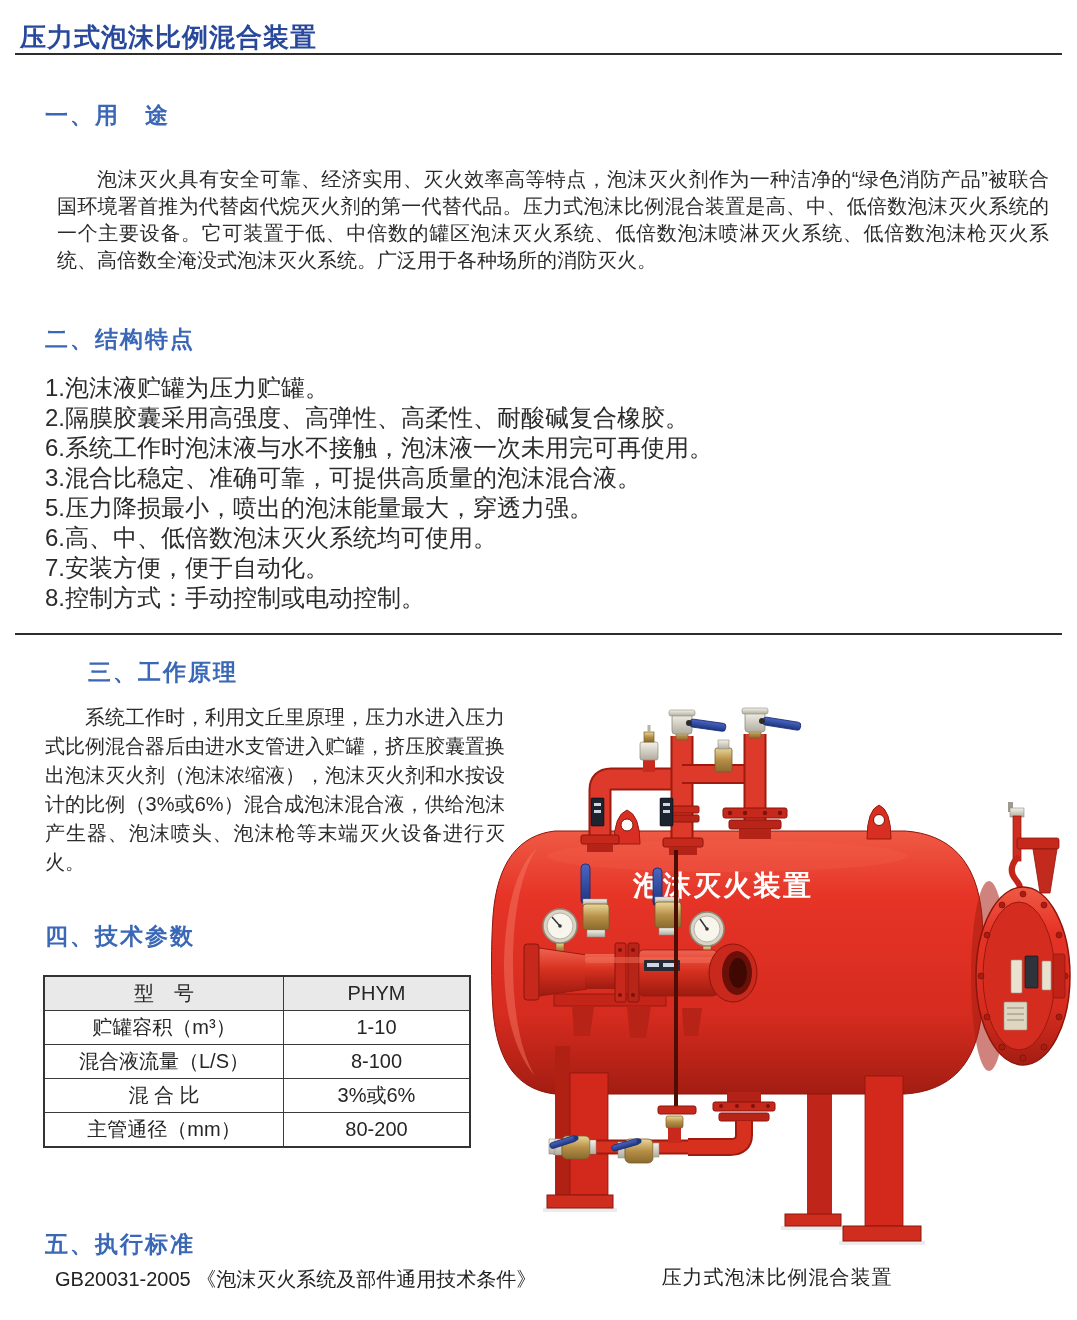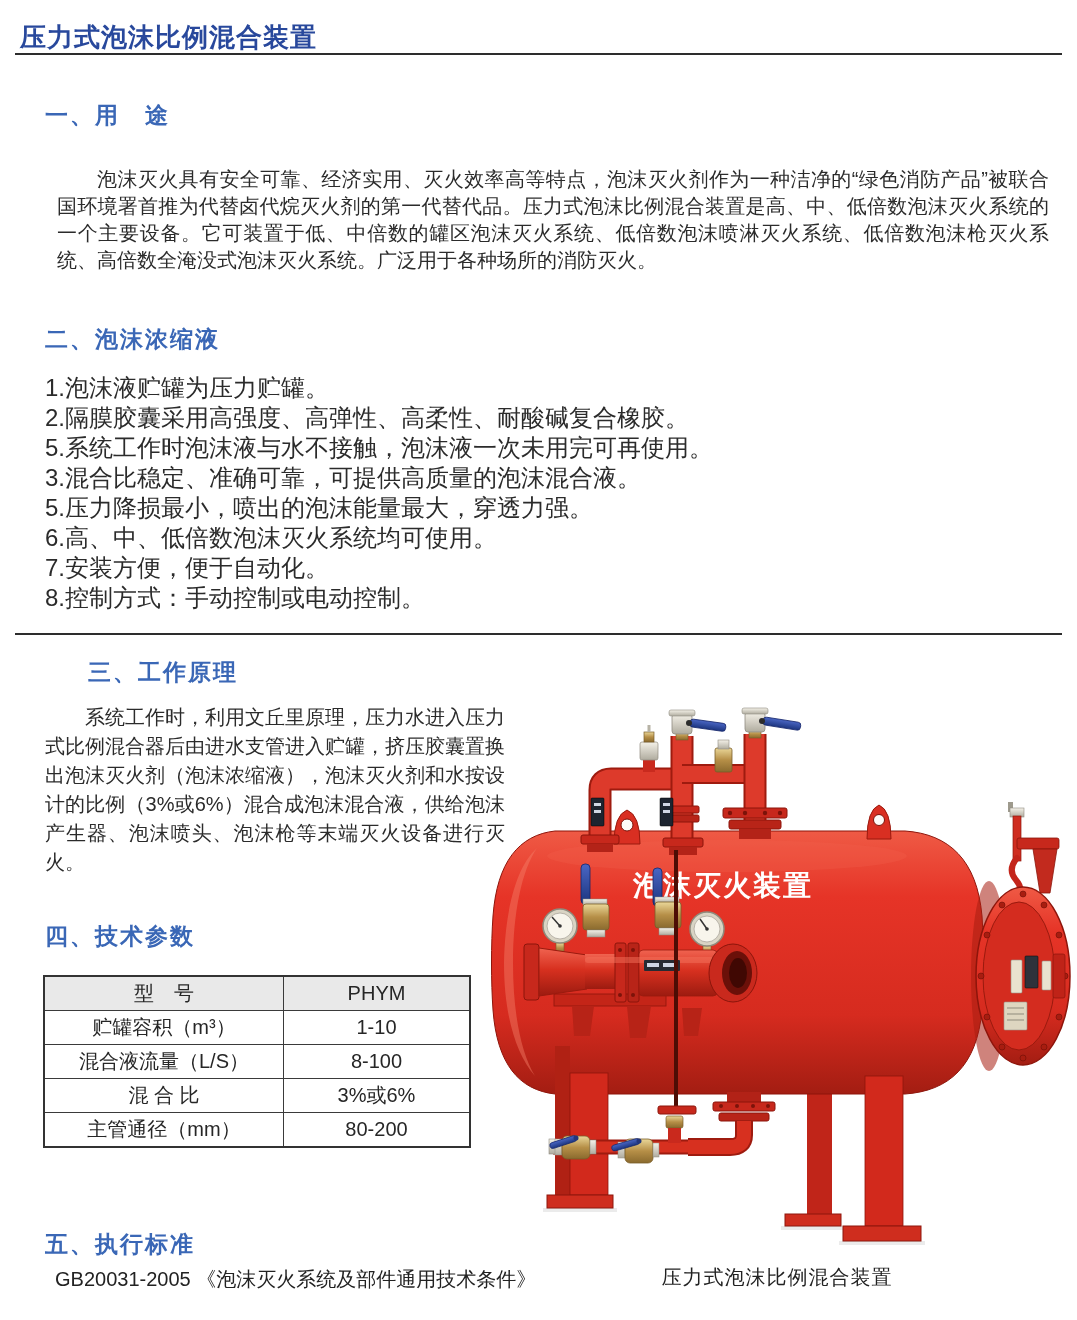--- a/index.html
+++ b/index.html
@@ -47,25 +47,25 @@
 <body>
 
 <div class="page">
 
   <h1 class="doc-title">压力式泡沫比例混合装置</h1>
   <div class="title-rule"></div>
 
   <h2 class="sec-heading" id="sec1">一、用　途</h2>
   <p class="body-par p1">泡沫灭火具有安全可靠、经济实用、灭火效率高等特点，泡沫灭火剂作为一种洁净的“绿色消防产品”被联合国环境署首推为代替卤代烷灭火剂的第一代替代品。压力式泡沫比例混合装置是高、中、低倍数泡沫灭火系统的一个主要设备。它可装置于低、中倍数的罐区泡沫灭火系统、低倍数泡沫喷淋灭火系统、低倍数泡沫枪灭火系统、高倍数全淹没式泡沫灭火系统。广泛用于各种场所的消防灭火。</p>
 
-  <h2 class="sec-heading" id="sec2">二、泡沫浓缩液</h2>
+  <h2 class="sec-heading" id="sec2">二、结构特点</h2>
   <div class="feature-list">
     <div>1.泡沫液贮罐为压力贮罐。</div>
     <div>2.隔膜胶囊采用高强度、高弹性、高柔性、耐酸碱复合橡胶。</div>
-    <div>5.系统工作时泡沫液与水不接触，泡沫液一次未用完可再使用。</div>
+    <div>6.系统工作时泡沫液与水不接触，泡沫液一次未用完可再使用。</div>
     <div>3.混合比稳定、准确可靠，可提供高质量的泡沫混合液。</div>
     <div>5.压力降损最小，喷出的泡沫能量最大，穿透力强。</div>
     <div>6.高、中、低倍数泡沫灭火系统均可使用。</div>
     <div>7.安装方便，便于自动化。</div>
     <div>8.控制方式：手动控制或电动控制。</div>
   </div>
 
   <div class="section-rule"></div>
 
   <h2 class="sec-heading" id="sec3">三、工作原理</h2>

